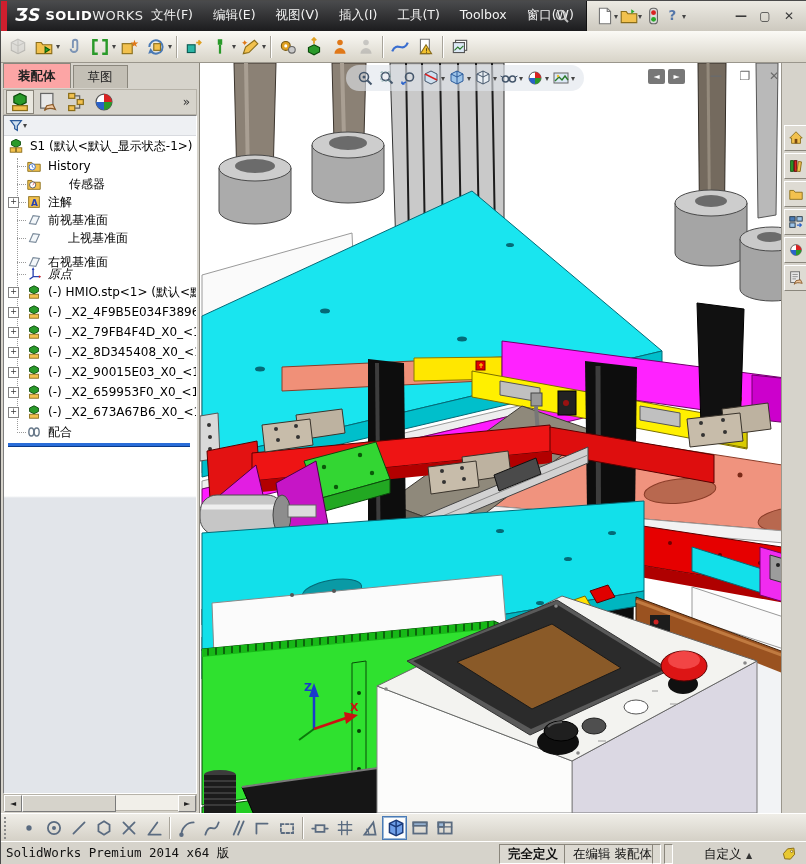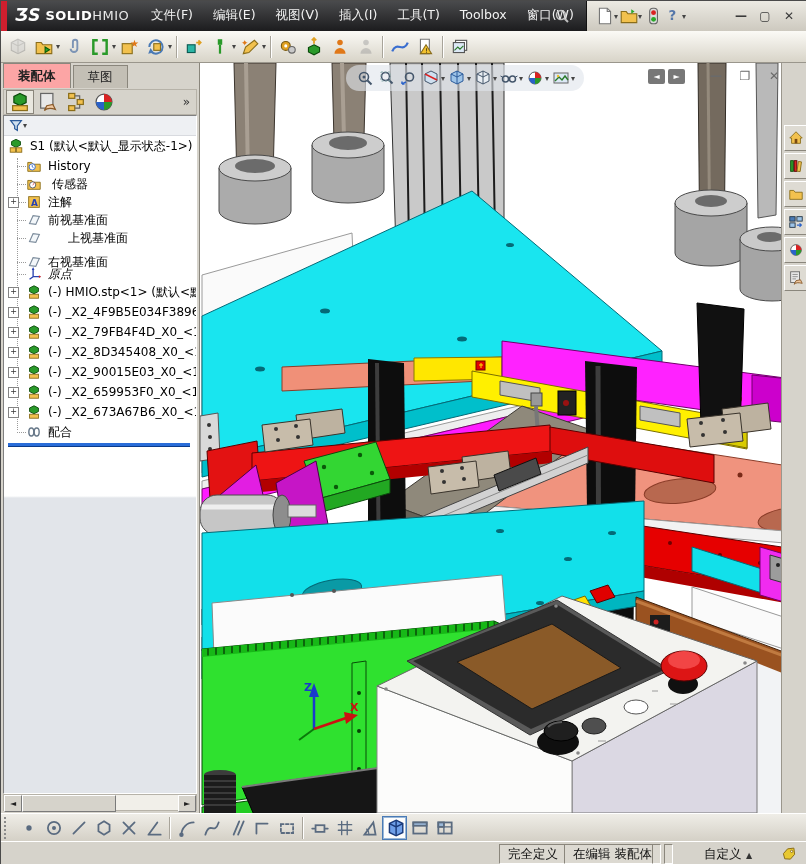--- a/index.html
+++ b/index.html
@@ -100,38 +100,38 @@
   .skbtn svg{width:20px;height:20px;}
   .skbtn.active{background:#fdfdfd;border:1px solid #4a7ab5;box-shadow:inset 0 0 0 1px #9ab8d8;box-sizing:border-box;}
 
   
   #statusbar{position:absolute;left:0;top:840px;width:806px;height:24px;background:#d6d3cb;
       border-top:1px solid #fff;display:flex;align-items:center;box-sizing:border-box;font-size:12.5px;}
   #sb-left{margin-left:5px;font-family:"DejaVu Sans Mono","Liberation Mono",monospace;font-size:12.5px;}
   .sb-box{height:18px;line-height:18px;padding:0 8px;background:#dcd9d1;
       border:1px solid #8a867c;border-right-color:#fff;border-bottom-color:#fff;margin-left:5px;}
   .sb-slot{width:7px;height:18px;background:#dcd9d1;border:1px solid #8a867c;border-right-color:#fff;border-bottom-color:#fff;margin-left:3px;}
-  #sb-defined{position:absolute;left:493px;}
+  #sb-defined{position:absolute;left:493px;font-weight:bold;}
   #sb-editing{position:absolute;left:558px;}
   #sb-slot1{position:absolute;left:648px;}
   #sb-slot2{position:absolute;left:660px;}
   #sb-custom{position:absolute;left:690px;border:none;background:none;}
   #sb-arrow{position:absolute;left:745px;top:9px;font-size:8px;color:#333;}
   #sb-tag{position:absolute;left:780px;top:4px;width:16px;height:16px;}
 </style>
 </head>
 <body>
 
 <div id="window">
 
   <div id="titlebar">
     <div id="red-stripe"></div>
     <div id="logo">
       <span class="ds">ƷS</span>
-      <span class="solid"><span>SOLID</span><span class="works">HMIO</span></span>
+      <span class="solid"><span>SOLID</span><span class="works">WORKS</span></span>
     </div>
     <div id="menubar">
         <div class="menu-item">文件(F)</div>
         <div class="menu-item">编辑(E)</div>
         <div class="menu-item">视图(V)</div>
         <div class="menu-item">插入(I)</div>
         <div class="menu-item">工具(T)</div>
         <div class="menu-item">Toolbox</div>
         <div class="menu-item">窗口(W)</div>
         <div class="menu-item">帮助(H)</div>
@@ -349,21 +349,21 @@
               </svg></span>
             <span class="lbl" style="margin-left: 44px;">History</span>
           </div>
           <div class="trow" style="top: 39px;">
             <div class="stub" style="left: 13px; top: 9px; width: 9px;"></div>
             <span class="ticon" style="left: 22px; top: 1px;"><svg viewBox="0 0 18 18" width="100%" height="100%">
                 <path d="M2,5 l4.5,0 1.5,2 8,0 0,8 -14,0 z" fill="#f2c14e" stroke="#8a6d1a"></path>
                 <circle cx="7.5" cy="10" r="3.5" fill="#fff" stroke="#555"></circle>
                 <path d="M7.5,10 l2,-2" stroke="#d92222"></path>
               </svg></span>
-            <span class="lbl" style="margin-left: 48px;">传感器</span>
+            <span class="lbl" style="margin-left: 65px;">传感器</span>
           </div>
           <div class="trow" style="top: 57px;">
             <div class="stub" style="left: 13px; top: 9px; width: 9px;"></div>
             <div class="plusbox" style="left: 4px; top: 4px;">+</div>
             <span class="ticon" style="left: 22px; top: 1px;"><svg viewBox="0 0 18 18" width="100%" height="100%">
                 <rect x="3" y="3" width="12" height="12" fill="#f2c14e" stroke="#8a6d1a"></rect>
                 <text x="5.5" y="13" font-size="10" font-weight="bold" fill="#2a42b0">A</text>
               </svg></span>
             <span class="lbl" style="margin-left: 44px;">注解</span>
           </div>
@@ -969,20 +969,21 @@
           <g fill="none" stroke="#5a6b80" stroke-width="1.6" stroke-linecap="round">
             <rect x="3" y="4" width="12" height="10"></rect>
             <path d="M3,8 h12 M8,4 v10" stroke-width="1.2"></path>
             <rect x="3" y="4" width="5" height="4" fill="#9ab8d8"></rect>
           </g>
         </svg>
       </div>
     </div>
 
   <div id="statusbar">
+    <span id="sb-left">SolidWorks Premium 2014 x64 版</span>
     <span id="sb-defined" class="sb-box">完全定义</span>
     <span id="sb-editing" class="sb-box">在编辑 装配体</span>
     <span id="sb-slot1" class="sb-slot"></span>
     <span id="sb-slot2" class="sb-slot"></span>
     <span id="sb-custom" class="sb-box">自定义</span>
     <span id="sb-arrow">▲</span>
     <span id="sb-tag"><svg viewBox="0 0 18 18" width="100%" height="100%">
           <path d="M3,7 l6,-4 7,1 -1,7 -6,4 -6,-2 z" fill="#e8c832" stroke="#8a6d1a" transform="rotate(-15 9 9)"></path>
           <circle cx="12" cy="6" r="1.3" fill="#fff" stroke="#8a6d1a"></circle>
         </svg></span>

